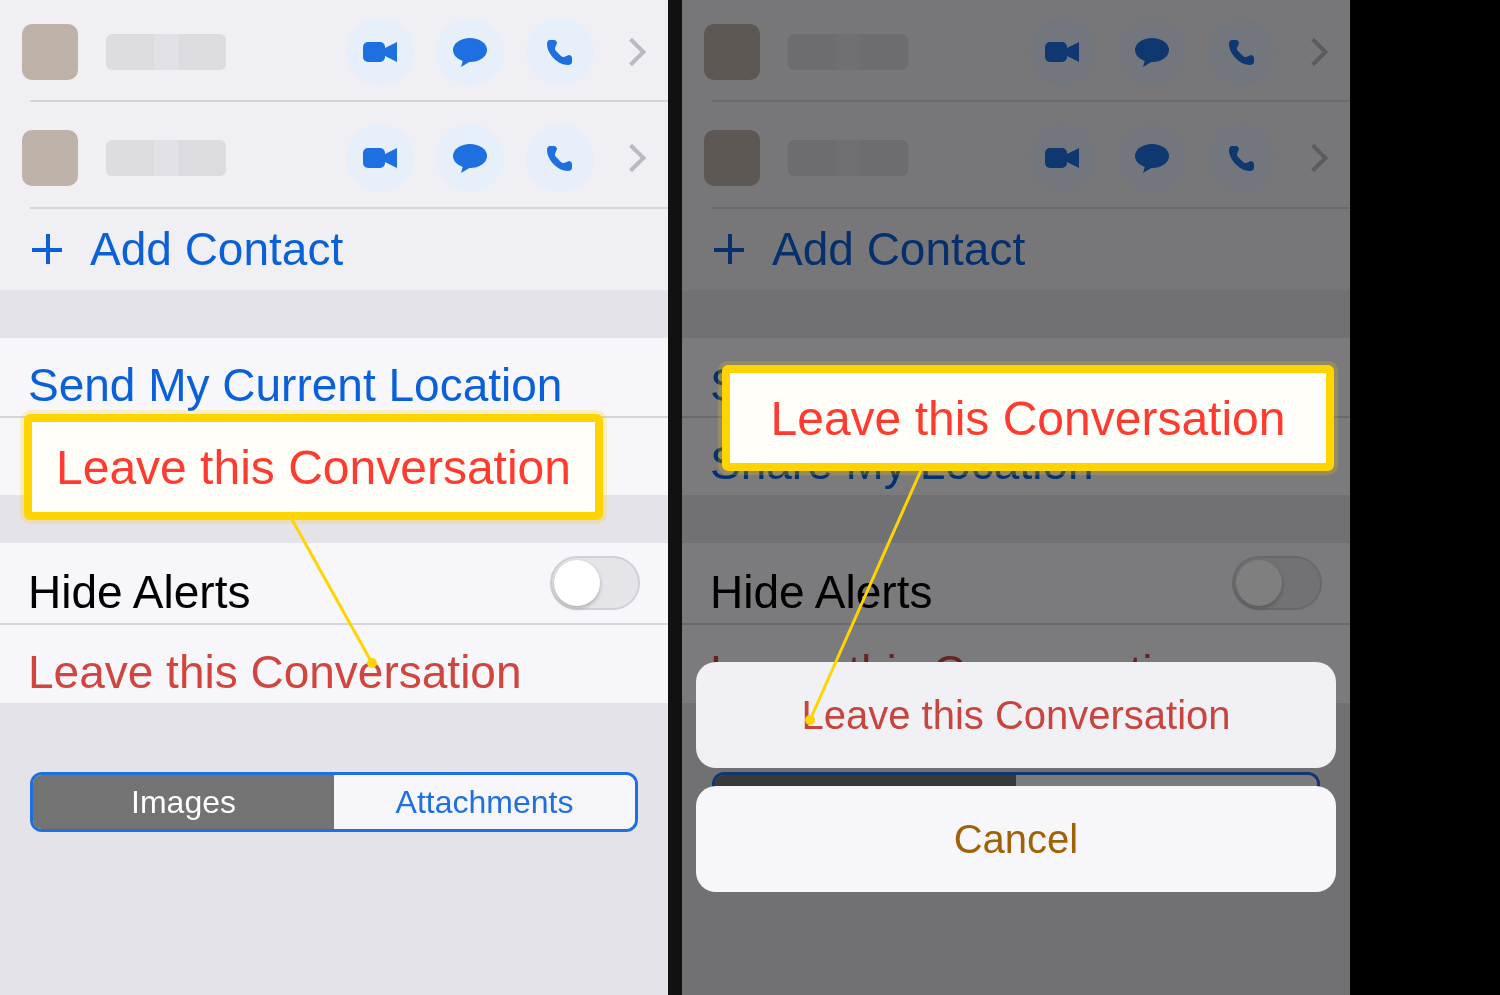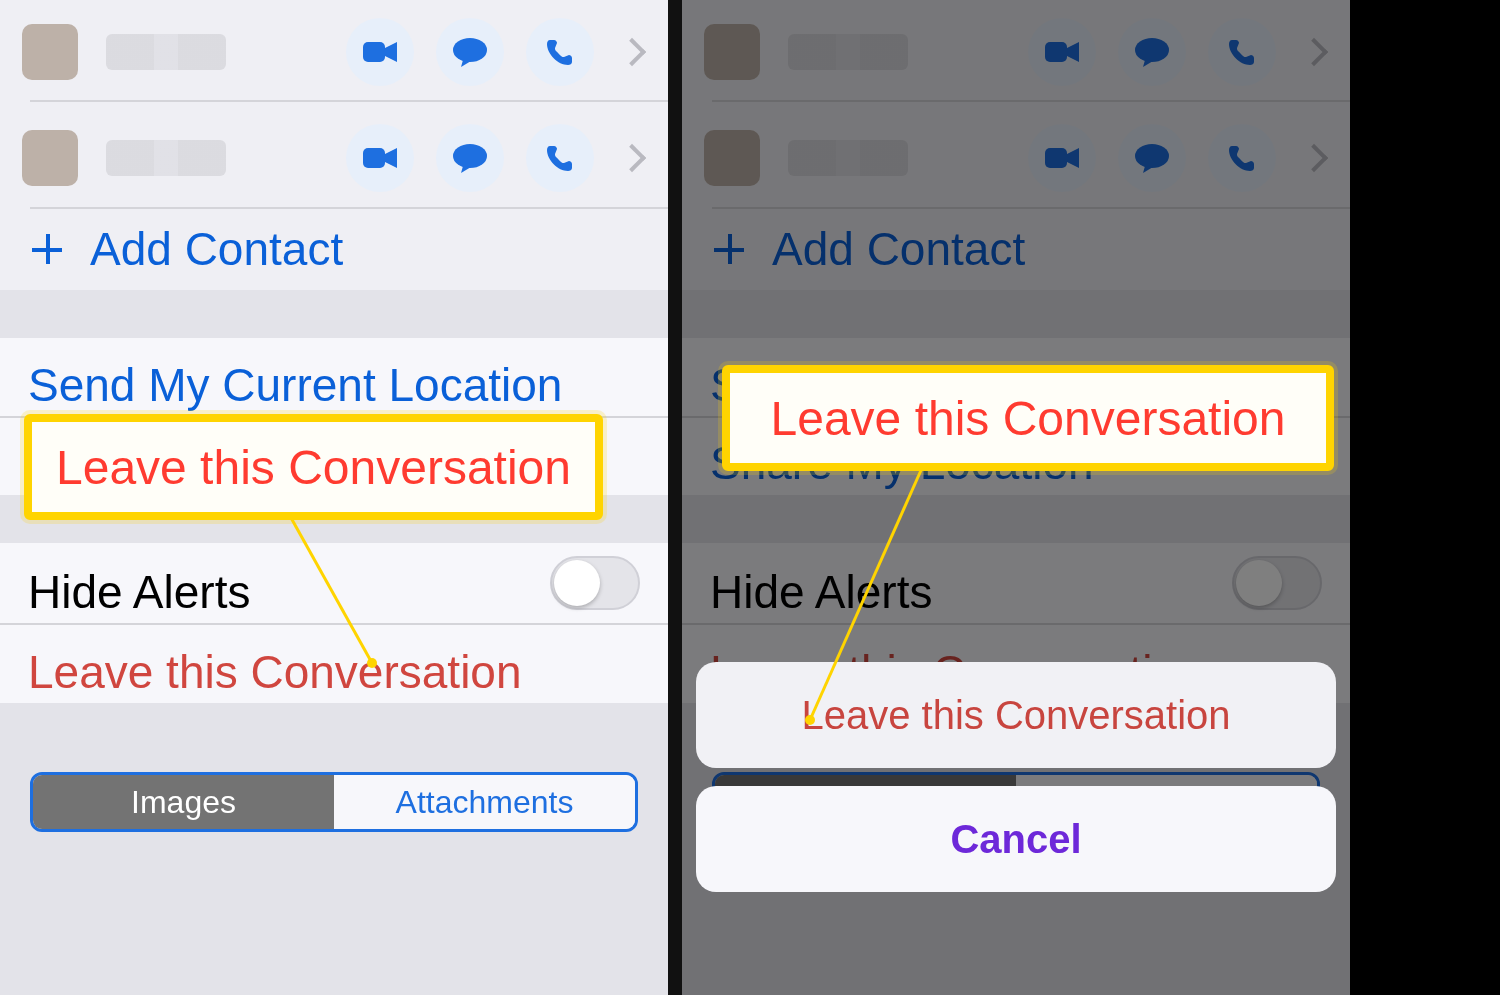--- a/index.html
+++ b/index.html
@@ -24,21 +24,21 @@
   .segCtrl{position:absolute;display:flex;border:3px solid #1e6fe0;border-radius:12px;overflow:hidden;height:54px;}
   .segBtn{flex:1 1 50%;display:flex;align-items:center;justify-content:center;font-size:32px;}
   .segOn{background:#737373;color:#fff;}
   .segOff{background:#f7f7fb;color:#1e6fe0;}
   .callout{position:absolute;background:#fffef8;border:8px solid #ffd400;border-radius:6px;display:flex;align-items:center;padding:0 24px 0 24px;box-shadow:0 0 0 4px #ffd40033;white-space:nowrap;}
   .callout span{color:#ff3b30;font-size:48px;font-weight:400;}
   svg.lead{position:absolute;pointer-events:none;}
   .dim{position:absolute;inset:0;background:rgba(0,0,0,.50);}
   .sheetBtn{position:absolute;left:14px;right:14px;border-radius:20px;height:106px;display:flex;align-items:center;justify-content:center;font-size:40px;}
   .sheet1{background:#f1f1f5;color:#c8453f;}
-  .sheet2{background:#f7f7fb;color:#6d28d9;font-weight:700;text-align:right;}
+  .sheet2{background:#f7f7fb;color:#a16207;font-weight:400;text-align:right;}
 </style>
 </head>
 <body>
 
 <div class="pane paneL">
 
   <div class="contactRow" style="top:6px;">
     <div class="avatar"></div>
     <div class="nameBlur"></div>
     <div class="grow"></div>

